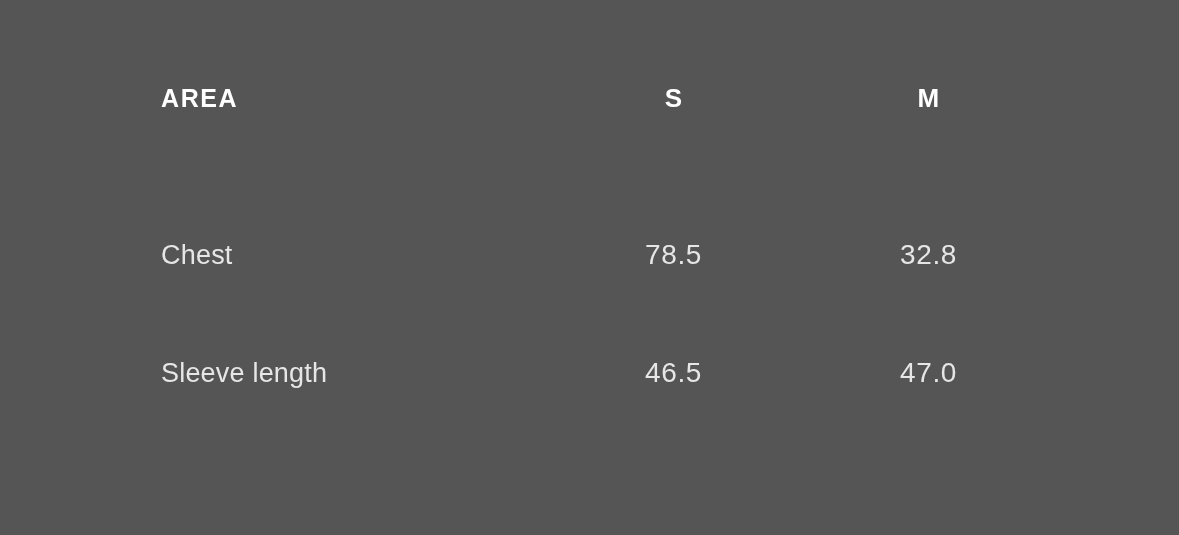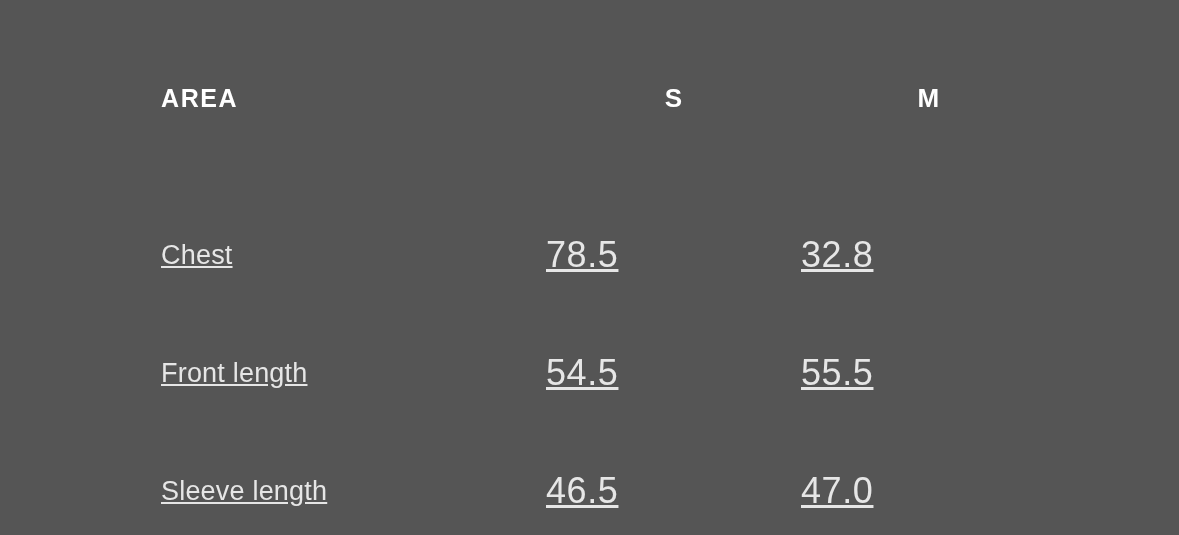--- a/index.html
+++ b/index.html
@@ -64,31 +64,31 @@
     letter-spacing: 0.2px;
     vertical-align: bottom;
     padding-bottom: 84px;
   }
 
   
   .data-row td {
     height: 118px;
     color: #e6e6e6;
     font-weight: 300;
-    text-decoration: underline;
   }
 
   .td-label {
     text-align: left;
     font-size: 27px;
     letter-spacing: 0.2px;
   }
 
   .td-value {
-    font-size: 36px;
+    text-align: center;
+    font-size: 28px;
     letter-spacing: 0.6px;
   }
 </style>
 </head>
 <body>
 
 <div class="size-table-panel">
 
   <table class="size-table">
     <colgroup>
@@ -105,25 +105,20 @@
       </tr>
     </thead>
 
     <tbody>
       <tr class="data-row">
         <td class="td-label">Chest</td>
         <td class="td-value">78.5</td>
         <td class="td-value">32.8</td>
       </tr>
 
-      <tr class="data-row">
-        <td class="td-label">Front length</td>
-        <td class="td-value">54.5</td>
-        <td class="td-value">55.5</td>
-      </tr>
 
       <tr class="data-row">
         <td class="td-label">Sleeve length</td>
         <td class="td-value">46.5</td>
         <td class="td-value">47.0</td>
       </tr>
     </tbody>
   </table>
 
 </div>

